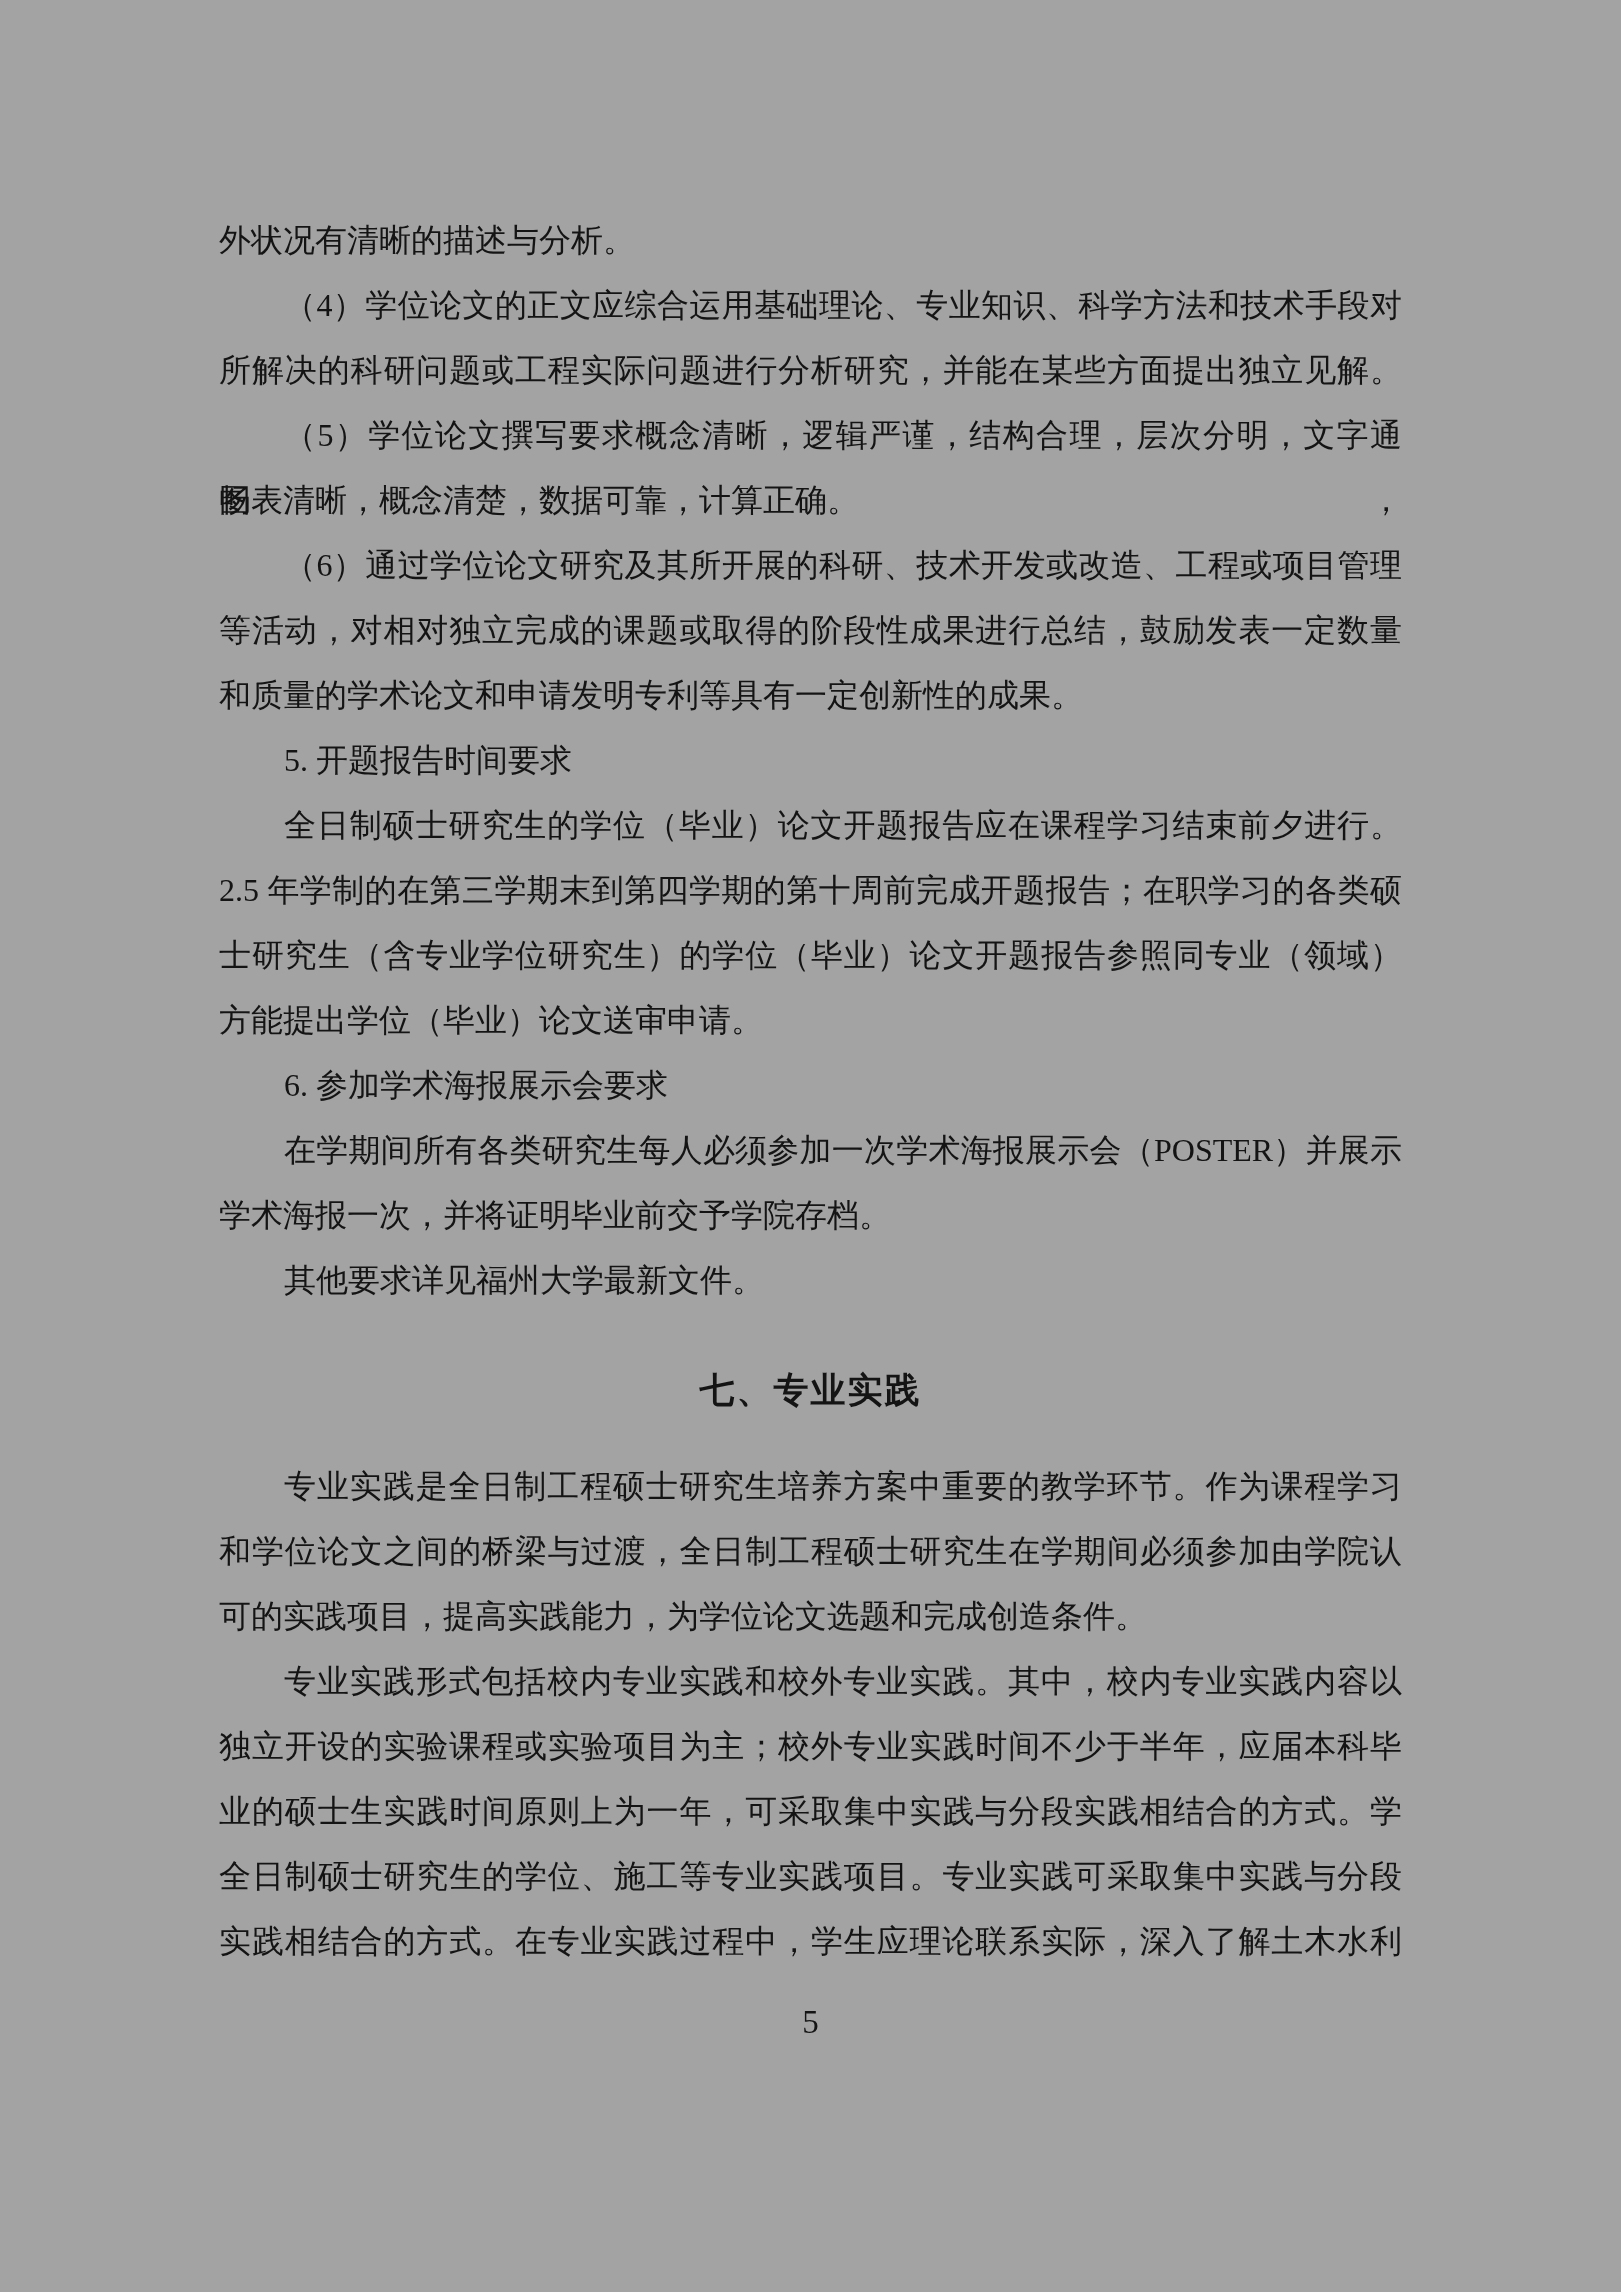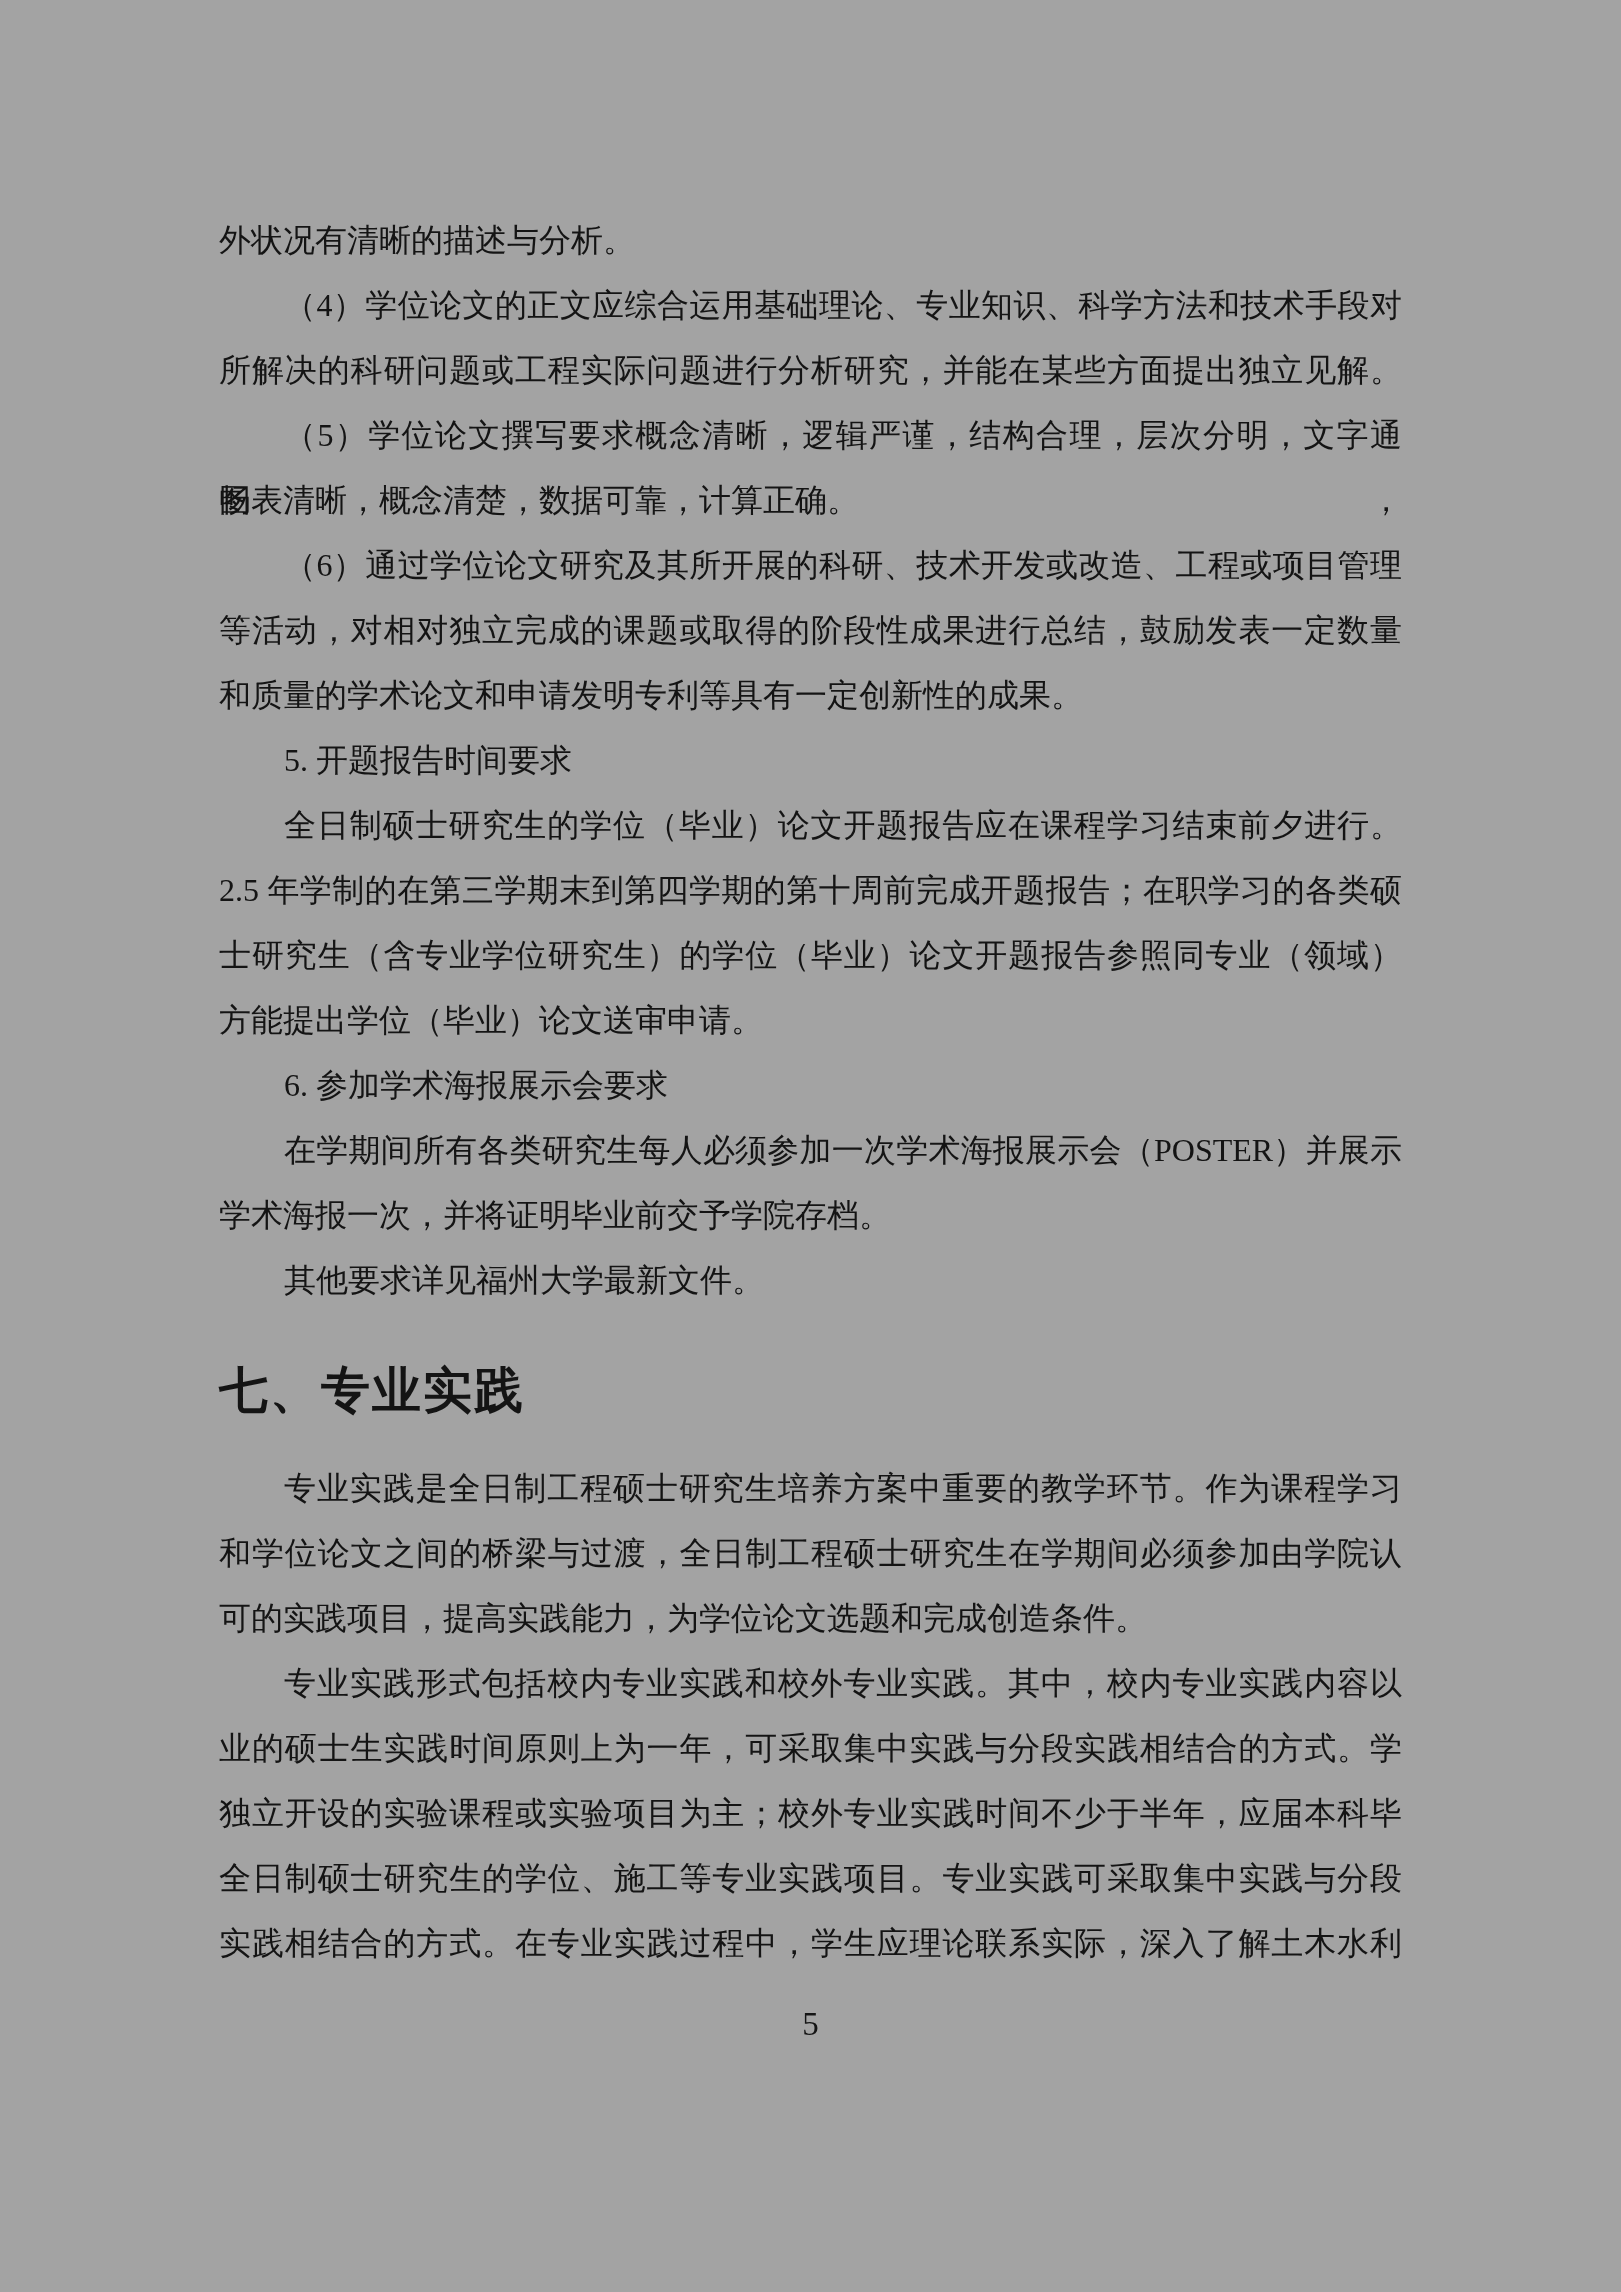--- a/index.html
+++ b/index.html
@@ -36,23 +36,23 @@
     text-align: justify;
     text-align-last: justify;
     text-justify: inter-character;
   }
   
   .ind { text-indent: 65px; }
   .section-heading {
     margin-top: 45px;
     height: 65px;
     line-height: 65px;
-    font-size: 49px;
+    font-size: 35px;
     font-weight: bold;
-    text-align: left;
+    text-align: center;
     letter-spacing: 2px;
   }
   .post-lines { margin-top: 31px; }
   .page-number {
     margin-top: 15.7px;
     height: 65px;
     line-height: 65px;
     font-size: 33px;
     text-align: center;
   }
@@ -83,22 +83,22 @@
       <div class="line ind">其他要求详见福州大学最新文件。</div>
     </section>
 
     <h1 class="section-heading">七、专业实践</h1>
 
     <section class="post-lines">
       <div class="line ind j">专业实践是全日制工程硕士研究生培养方案中重要的教学环节。作为课程学习</div>
       <div class="line j">和学位论文之间的桥梁与过渡，全日制工程硕士研究生在学期间必须参加由学院认</div>
       <div class="line">可的实践项目，提高实践能力，为学位论文选题和完成创造条件。</div>
       <div class="line ind j">专业实践形式包括校内专业实践和校外专业实践。其中，校内专业实践内容以</div>
+      <div class="line j">独立开设的实验课程或实验项目为主；校外专业实践时间不少于半年，应届本科毕</div>
       <div class="line j">业的硕士生实践时间原则上为一年，可采取集中实践与分段实践相结合的方式。学</div>
-      <div class="line j">独立开设的实验课程或实验项目为主；校外专业实践时间不少于半年，应届本科毕</div>
       <div class="line j">全日制硕士研究生的学位、施工等专业实践项目。专业实践可采取集中实践与分段</div>
       <div class="line j">实践相结合的方式。在专业实践过程中，学生应理论联系实际，深入了解土木水利</div>
     </section>
 
     <div class="page-number">5</div>
 
   </div>
 </div>
 
 

